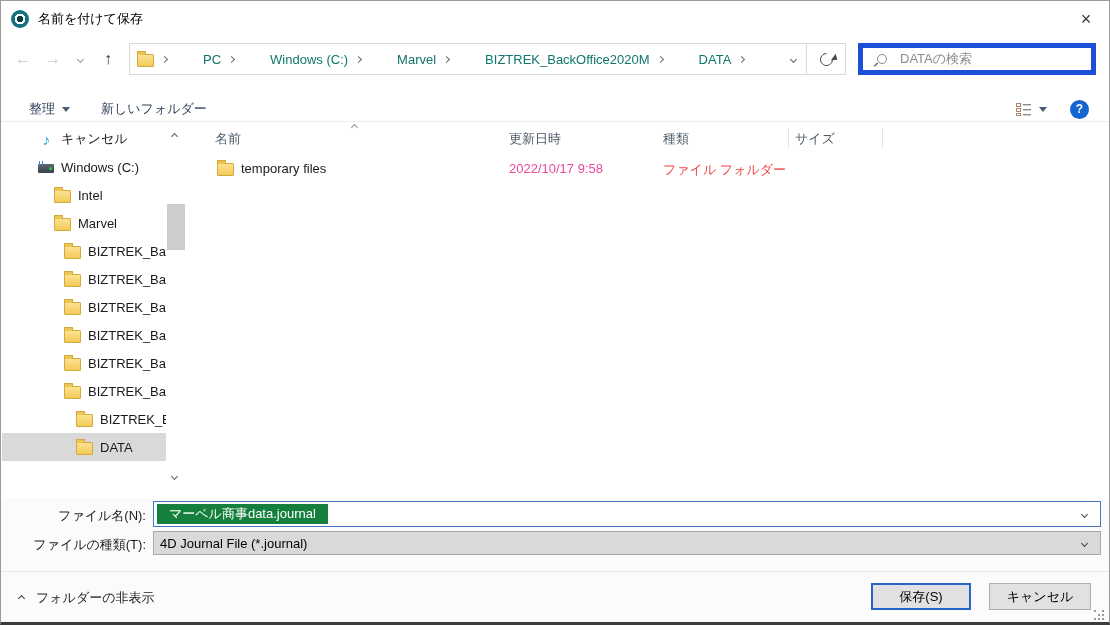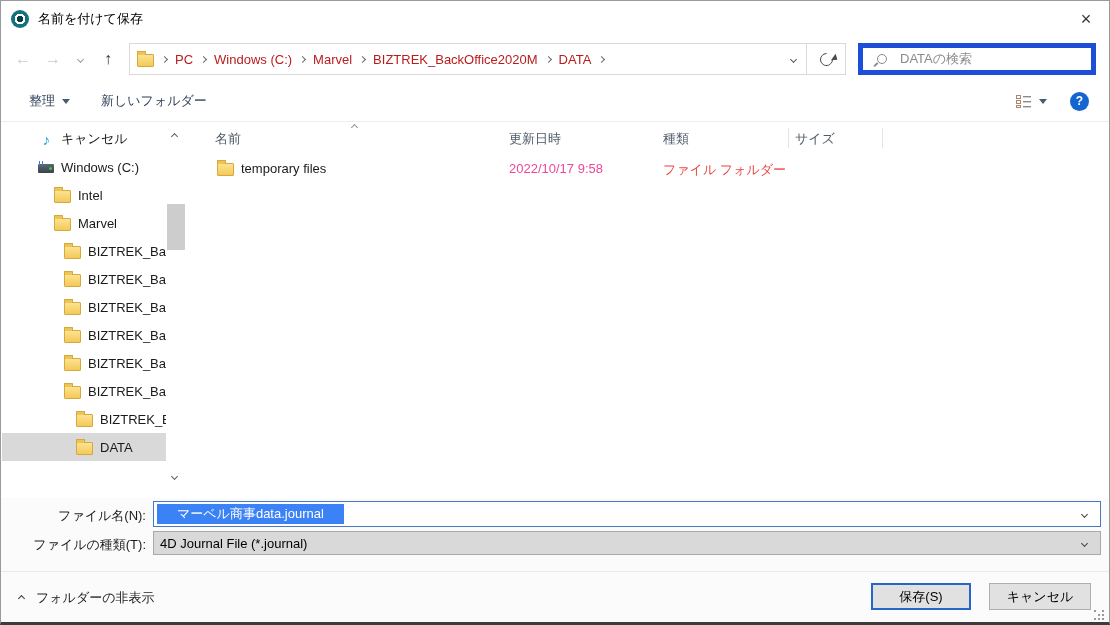--- a/index.html
+++ b/index.html
@@ -20,37 +20,37 @@
   
   .navrow{position:absolute;left:0;top:36px;right:0;height:44px;background:#fff;}
   .nav-arrow{position:absolute;top:0;height:44px;display:flex;align-items:center;justify-content:center;font-size:16px;}
   .nav-back{left:8px;width:28px;color:#c9c9c9;}
   .nav-fwd{left:38px;width:28px;color:#c9c9c9;}
   .nav-hist{left:70px;width:18px;}
   .nav-up{left:92px;width:30px;color:#333;font-size:16px;}
   .addressbar{position:absolute;left:128px;top:6px;width:717px;height:32px;border:1px solid #d9d9d9;background:#fff;display:flex;align-items:center;padding-left:7px;}
   .addr-folder{margin-right:2px;}
   .crumbs{display:flex;align-items:center;height:100%;}
-  .crumb{padding:0 7px;color:#b91c1c;white-space:nowrap;}
+  .crumb{padding:0 7px;color:#0f766e;white-space:nowrap;margin-left:28px;}
   .chev{display:inline-block;width:5px;height:5px;border-right:1.4px solid #5a5a5a;border-bottom:1.4px solid #5a5a5a;}
   .chev.right{transform:rotate(-45deg);}
   .chev.down{transform:rotate(45deg);}
   .chev.up{transform:rotate(-135deg);}
   .crumbs .chev{margin:0 1px;border-color:#6a6a6a;}
   .addr-spacer{flex:1;}
   .addr-chev{width:26px;height:100%;display:flex;align-items:center;justify-content:center;}
   .addr-refresh{width:39px;height:100%;display:flex;align-items:center;justify-content:center;border-left:1px solid #d9d9d9;}
   .refresh-ico{position:relative;width:13px;height:13px;border:1.6px solid #4a4a4a;border-radius:50%;border-top-color:transparent;transform:rotate(45deg);}
   .refresh-ico::after{content:"";position:absolute;top:-4px;left:7px;border-left:4px solid transparent;border-right:4px solid transparent;border-bottom:5px solid #4a4a4a;transform:rotate(80deg);}
   .searchbox{position:absolute;left:857px;top:6px;width:238px;height:32px;border:5px solid #1d4ed8;background:#fff;display:flex;align-items:center;padding-left:14px;color:#8a8a8a;}
   .mag-ico{position:relative;width:10px;height:10px;border:1.5px solid #8a8a8a;border-radius:50%;margin-right:13px;flex:none;}
   .mag-ico::after{content:"";position:absolute;width:1.7px;height:5px;background:#8a8a8a;left:-3px;top:7px;transform:rotate(45deg);}
   
   .toolbar{position:absolute;left:0;top:80px;right:0;height:41px;border-bottom:1px solid #ededed;background:#fff;color:#31405a;}
-  .tb-btn{position:absolute;top:0;height:40px;display:flex;align-items:center;text-align:center;}
+  .tb-btn{position:absolute;top:8px;height:40px;display:flex;align-items:center;text-align:center;}
   .tb-organize{left:28px;}
   .tb-newfolder{left:100px;}
   .tri-down{width:0;height:0;border-left:4px solid transparent;border-right:4px solid transparent;border-top:5px solid #4a5a70;margin-left:7px;}
   .tb-view{right:62px;}
   .tb-help{right:20px;}
   .help-circle{width:19px;height:19px;border-radius:50%;background:#1464d2;color:#fff;font-weight:bold;font-size:12px;display:flex;align-items:center;justify-content:center;}
   
   .sidebar{position:absolute;left:1px;top:121px;width:198px;height:376px;background:#fff;padding-top:3px;}
   .tree-item{display:flex;align-items:center;height:28px;width:164px;overflow:hidden;white-space:nowrap;}
   .tree-item.selected{background:#d9d9d9;}
@@ -79,21 +79,21 @@
   .cell{position:absolute;top:6px;white-space:nowrap;}
   .cell.name{left:40px;color:#1a1a1a;}
   .cell.date{left:308px;color:#ec4899;}
   .cell.type{left:462px;color:#ef4444;}
   
   .bottompanel{position:absolute;left:0;top:497px;right:0;bottom:0;background:#fbfbfb;}
   .form-label{position:absolute;left:0;width:145px;text-align:right;color:#1a1a1a;}
   .lbl-name{top:9px;}
   .lbl-type{top:38px;}
   .filename-input{position:absolute;left:152px;top:3px;width:948px;height:26px;background:#fff;border:1px solid #4a77c4;display:flex;align-items:center;padding-left:3px;}
-  .sel-text{background:#3b82f6;color:#fff;padding:1px 20px;}
+  .sel-text{background:#15803d;color:#fff;padding:1px 12px;}
   .field-chev{position:absolute;right:13px;top:10px;border-color:#444;}
   .filetype-select{position:absolute;left:152px;top:33px;width:948px;height:24px;background:#d9d9d9;border:1px solid #a9a9a9;display:flex;align-items:center;padding-left:6px;color:#000;}
   .footer{position:absolute;left:0;top:73px;right:0;height:53px;border-top:1px solid #e9e9e9;}
   .hide-folders{position:absolute;left:18px;top:17px;display:flex;align-items:center;color:#222;}
   .hide-folders .chev{border-color:#3a3a3a;margin-right:12px;}
   .btn{position:absolute;top:11px;height:27px;display:flex;align-items:center;justify-content:center;font-size:13px;color:#000;background:#e1e1e1;}
   .btn-save{left:870px;width:100px;border:2px solid #2566c8;}
   .btn-cancel{left:988px;width:102px;border:1px solid #aeaeae;}
   .resize-grip{position:absolute;right:3px;bottom:2px;width:12px;height:12px;}
   .resize-grip::before{content:"";position:absolute;left:0;top:0;width:2px;height:2px;background:#9a9a9a;

